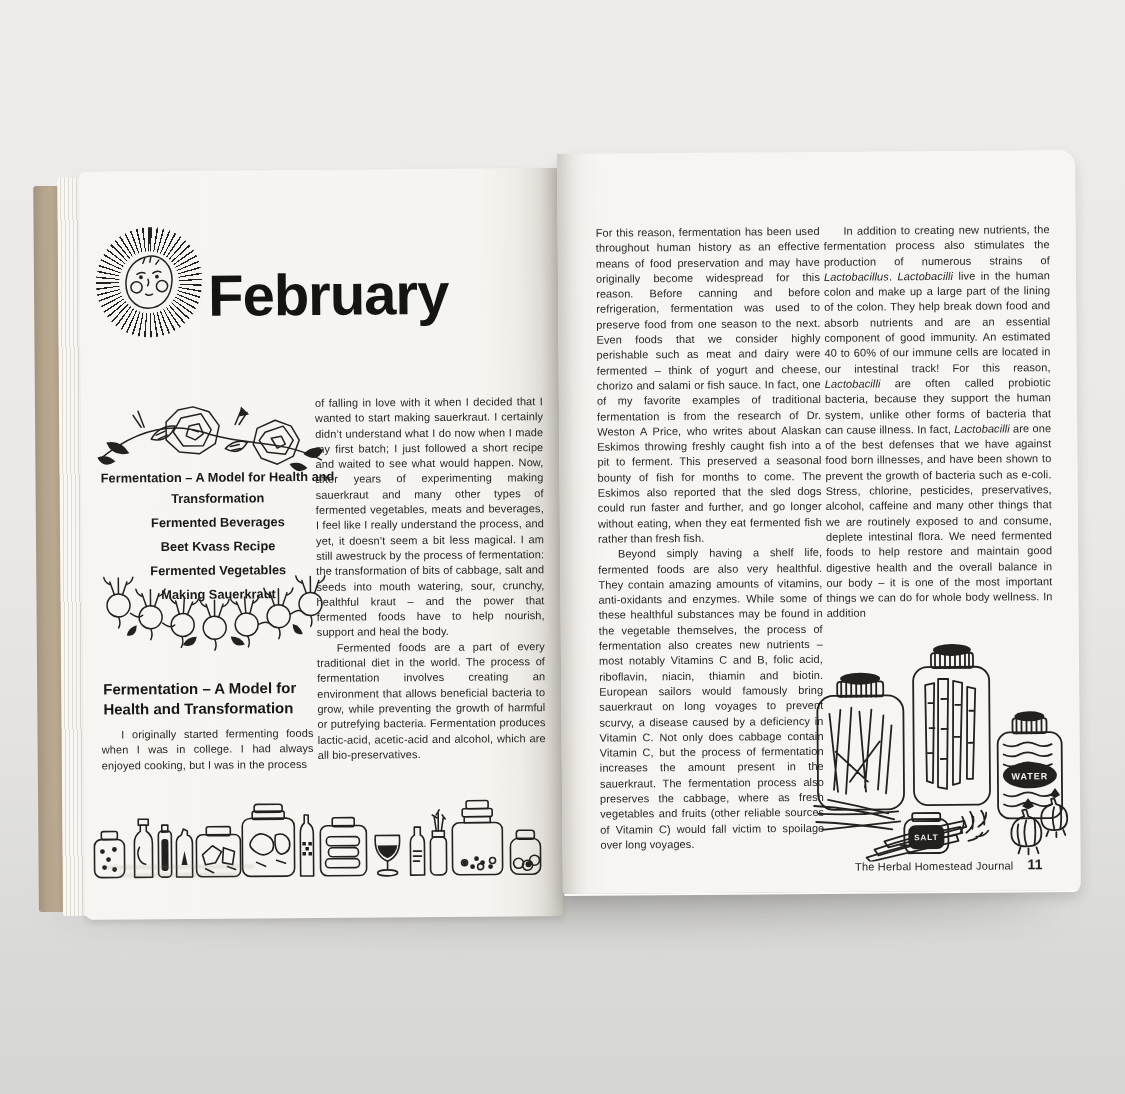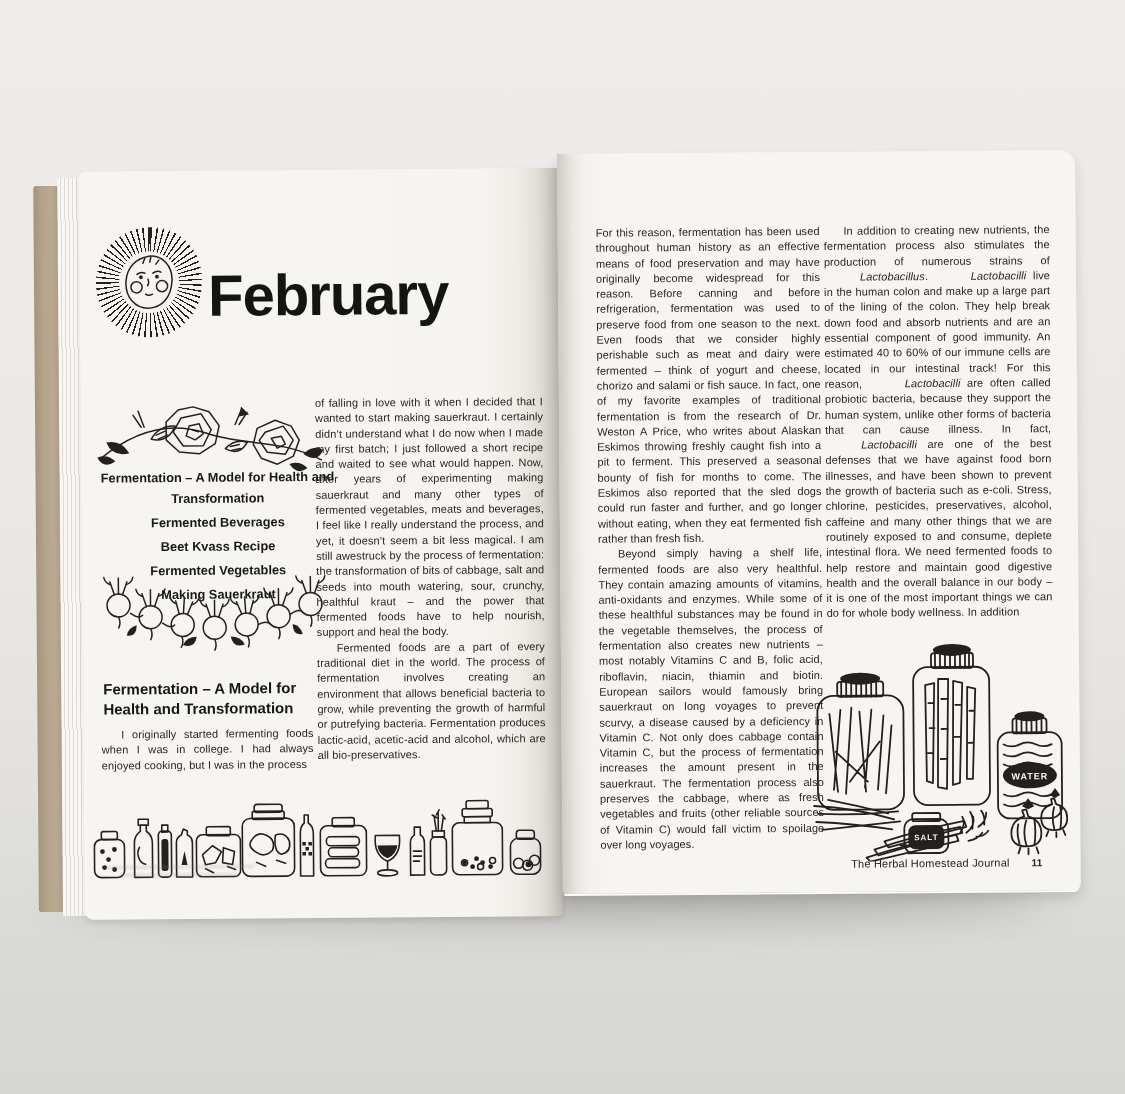--- a/index.html
+++ b/index.html
@@ -55,25 +55,25 @@
   .toc{width:252px;text-align:center;font-weight:700;font-size:12.8px;line-height:21px;color:#181816;}
   .toc div{margin-bottom:3px;}
   .sec-heading{font-size:15px;font-weight:700;line-height:19.5px;color:#161614;}
   .sun-rays{
     width:106px;height:110px;border-radius:52% 48% 50% 50%;
     background:repeating-conic-gradient(from 2deg,#22211f 0deg 1.7deg,rgba(0,0,0,0) 1.7deg 6.5deg);
     position:absolute;
   }
   .sun-core{position:absolute;left:23px;top:24px;width:60px;height:62px;background:#f6f4f0;border-radius:50%;}
   .footer{font-size:11px;color:#23221f;letter-spacing:0.2px;white-space:nowrap;}
-  .footer .pg{font-weight:700;font-size:10px;margin-left:22px;}
+  .footer .pg{font-weight:700;font-size:14px;margin-left:14px;}
   .ghost{position:absolute;background:#8b887f;opacity:0.16;filter:blur(1.2px);border-radius:2px;}
   svg .ink{stroke:#22211f;fill:none;stroke-linecap:round;stroke-linejoin:round;}
   svg .fill{fill:#22211f;stroke:none;}
-  i{font-style:italic;margin-left:36px;}
+  i{font-style:italic;}
 </style>
 </head>
 <body>
 
 <div class="book-shadow"></div>
 
 <div class="book">
   <div class="cover-edge"></div>
   <div class="page-stack"></div>
 

